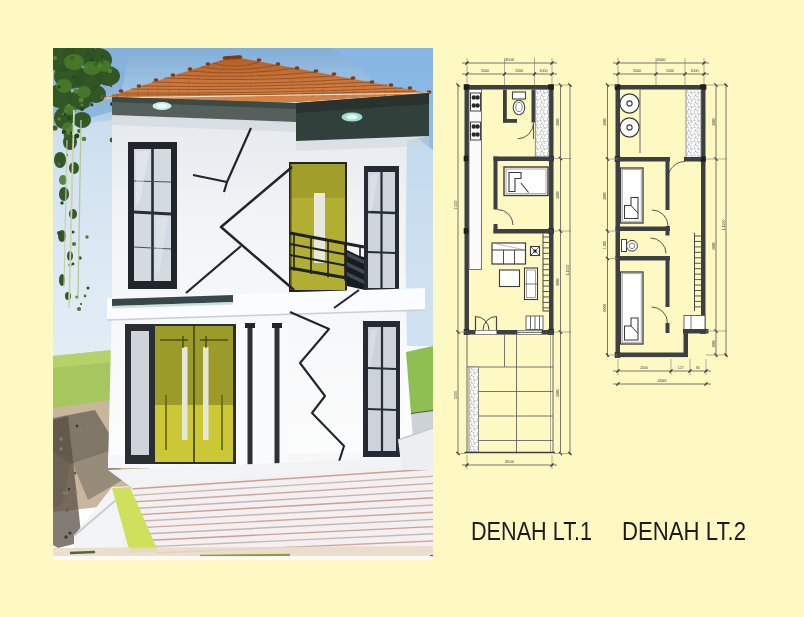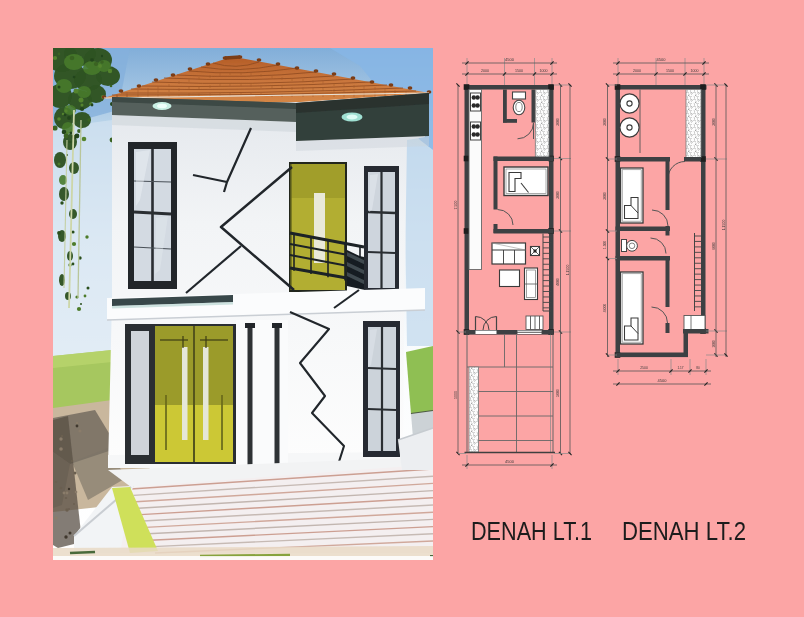--- a/index.html
+++ b/index.html
@@ -1,14 +1,14 @@
 <!DOCTYPE html>
 <html><head><meta charset="utf-8"><style>
 html,body{margin:0;padding:0;background:#ffffff;}
-#c{position:relative;width:804px;height:617px;background:#fca5a5;overflow:hidden;font-family:"Liberation Sans",sans-serif;}
+#c{position:relative;width:804px;height:617px;background:#fef9c3;overflow:hidden;font-family:"Liberation Sans",sans-serif;}
 </style></head><body>
 <div id="c">
 <svg width="804" height="617" viewBox="0 0 804 617">
 <defs>
 <linearGradient id="sky" x1="0" y1="0" x2="0" y2="1">
  <stop offset="0" stop-color="#82aed9"></stop>
           <stop offset="0.16" stop-color="#bed7eb"></stop>
  <stop offset="0.38" stop-color="#e9f1f7"></stop>
           <stop offset="0.6" stop-color="#fafcfd"></stop>
  <stop offset="1" stop-color="#ffffff"></stop>

